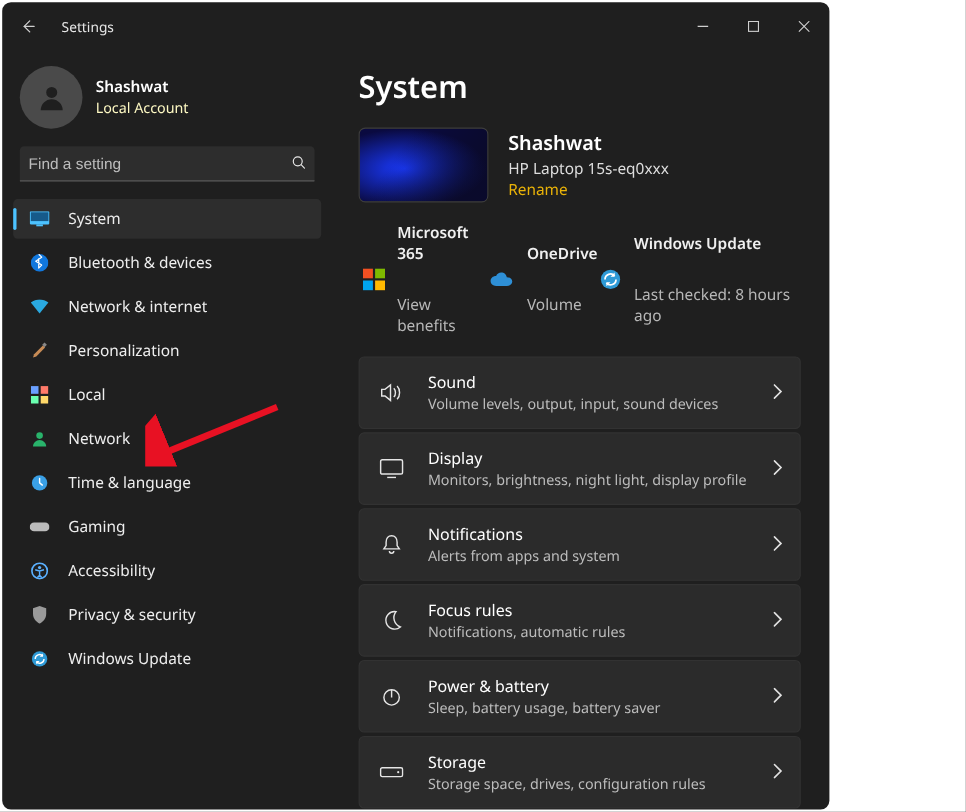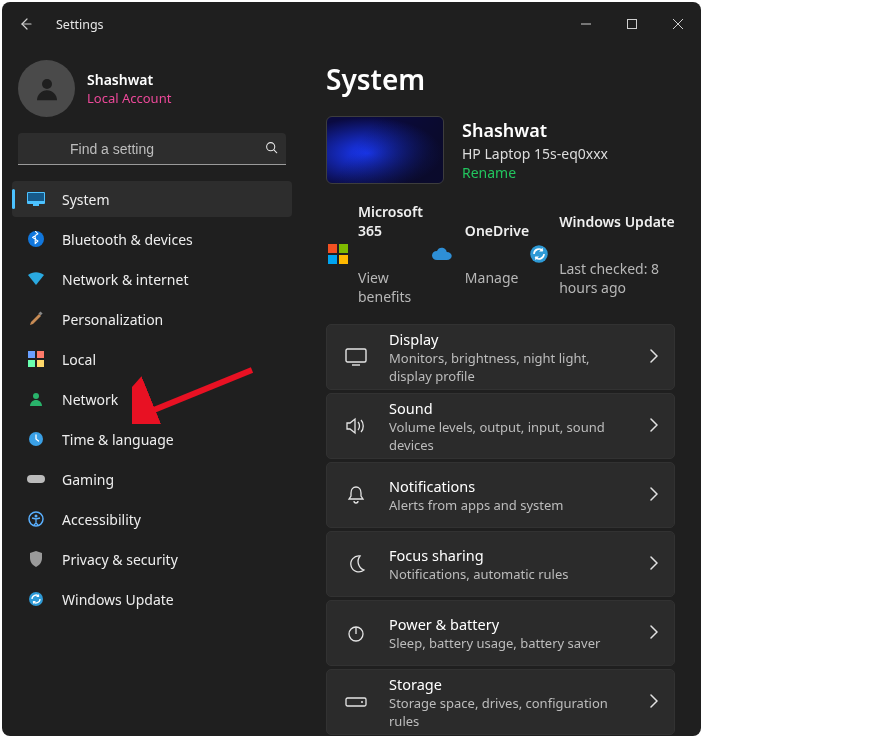--- a/index.html
+++ b/index.html
@@ -7,21 +7,21 @@
       width: 878px; height: 738px;
       background: #ffffff;
       font-family: "Segoe UI", system-ui, sans-serif;
       color: #ffffff;
       overflow: hidden;
       position: relative;
     }
     .window {
       position: absolute;
       left: 2px; top: 2px;
-      width: 699px; height: 734px;
+      width: 752px; height: 734px;
       background: #1f1f1f;
       border-radius: 8px;
       display: flex;
       flex-direction: column;
       overflow: hidden;
     }
     
     .titlebar {
       height: 44px;
       display: flex;
@@ -59,33 +59,33 @@
       margin: 4px 8px 16px 8px;
       gap: 12px;
     }
     .avatar {
       width: 57px; height: 57px; border-radius: 50%;
       background: #4a4a4a;
       display:flex; align-items:center; justify-content:center;
     }
     .avatar svg { width: 30px; height: 30px; fill:#1f1f1f;}
     .user-labels .u-name { font-size: 14px; font-weight: 600; }
-    .user-labels .u-acct { font-size: 13px; color: #ec4899; }
+    .user-labels .u-acct { font-size: 13px; color: #fef9c3; }
     .search-wrap {
       margin: 0 8px 10px 8px;
       height: 32px;
       border-bottom: 1px solid #9a9a9a;
       background: #2d2d2d;
       border-radius: 4px 4px 0 0;
       display:flex; align-items:center;
       padding: 0 8px;
     }
     .search-input {
       flex:1; background:transparent; border:none; outline:none;
-      color:#fef9c3; font-size: 14px; margin-left: 44px;
+      color:#fef9c3; font-size: 14px;
     }
     .search-input::placeholder { color: #bdbdbd; }
     .search-icon { color:#e8e8e8; font-size: 13px; }
     .nav {
       display:flex; flex-direction:column;
       gap: 4px; margin-top:6px;
     }
     .nav-item {
       height: 36px;
       display:flex; align-items:center;
@@ -125,21 +125,21 @@
       border: 1px solid #3d3d3d;
       background: radial-gradient(ellipse at 35% 55%, #1a3aff 0%, #0a0a40 70%);
       overflow:hidden; position:relative;
     }
     .device-img::after{
       content:""; position:absolute; inset:0;
       background: linear-gradient(125deg, rgba(0,200,255,0.0) 30%, rgba(10,10,30,0.6) 80%);
     }
     .dev-meta .dev-name { font-size: 18px; font-weight: 600; }
     .dev-meta .dev-model { font-size: 14px; color:#dddddd; margin-top:2px; }
-    .dev-meta .rename { font-size: 14px; color:#22c55e; margin-top:0; cursor:pointer; }
+    .dev-meta .rename { font-size: 14px; color:#eab308; margin-top:0; cursor:pointer; }
     .quick-row {
       display:flex; align-items:center; 
       margin-bottom: 18px; padding-left: 2px;
     }
     .ql { display:flex; align-items:center; gap:10px; }
     .ql .ql-text .ql-title { font-size:14px; font-weight:600; color:#f0f0f0;}
     .ql .ql-text .ql-sub { font-size:14px; color:#b7b7b7; cursor:pointer;margin-top:28px;}
     .ql-icon { width:26px; height:26px; display:flex; align-items:center; justify-content:center;}
     
     .options { display:flex; flex-direction:column; gap: 3px; }
@@ -355,21 +355,21 @@
           </div>
         </div>
         <div class="ql">
           <span class="ql-icon">
               <svg width="24" height="16" viewBox="0 0 24 16">
                 <path d="M7 14c-3 0-5-2-5-4.5S4 5 7 5c1-3 4-4 6.5-3 2 .8 3 2.5 3.2 4 3 0 5 1.7 5 4s-2 4-5 4z" fill="#2e8fd6"></path>
               </svg>
             </span>
           <div class="ql-text">
             <div class="ql-title">OneDrive</div>
-            <div class="ql-sub">Manage</div>
+            <div class="ql-sub">Volume</div>
           </div>
         </div>
         <div class="ql">
           <span class="ql-icon">
               <svg width="20" height="20" viewBox="0 0 16 16">
                 <circle cx="8" cy="8" r="7" fill="#2e9ad6"></circle>
                 <path d="M4 8a4 4 0 0 1 7-2.6M12 8a4 4 0 0 1-7 2.6" stroke="#fff" stroke-width="1.3" fill="none"></path>
                 <path d="M11 3v3h-3M5 13v-3h3" fill="#fff"></path>
               </svg>
             </span>
@@ -377,69 +377,69 @@
             <div class="ql-title">Windows Update</div>
             <div class="ql-sub">Last checked: 8 hours ago</div>
           </div>
         </div>
       </div>
 
       <div class="options">
         <div class="card">
           <span class="c-icon">
               <svg width="22" height="18" viewBox="0 0 22 18">
+                <path d="M2 6h3l5-4v14l-5-4H2z" stroke="#e5e5e5" stroke-width="1.3" fill="none"></path>
+                <path d="M13 5c2 2 2 6 0 8M16 3c3 3 3 9 0 12" stroke="#e5e5e5" stroke-width="1.3" fill="none"></path>
+              </svg>
+            </span>
+          <div class="c-text">
+            <div class="c-title">Sound</div>
+            <div class="c-sub">Volume levels, output, input, sound devices</div>
+          </div>
+          <span class="chevron"><svg width="8" height="14" viewBox="0 0 8 14">
+                <path d="M1 1l6 6-6 6" stroke="#e2e2e2" stroke-width="1.5" fill="none" stroke-linecap="round"></path>
+              </svg></span>
+        </div>
+        <div class="card">
+          <span class="c-icon">
+              <svg width="22" height="18" viewBox="0 0 22 18">
                 <rect x="1" y="1" width="20" height="13" rx="1.5" stroke="#e5e5e5" stroke-width="1.4" fill="none"></rect>
                 <path d="M7 17h8" stroke="#e5e5e5" stroke-width="1.4"></path>
               </svg>
             </span>
           <div class="c-text">
             <div class="c-title">Display</div>
             <div class="c-sub">Monitors, brightness, night light, display profile</div>
           </div>
           <span class="chevron"><svg width="8" height="14" viewBox="0 0 8 14">
                 <path d="M1 1l6 6-6 6" stroke="#e2e2e2" stroke-width="1.5" fill="none" stroke-linecap="round"></path>
               </svg></span>
         </div>
         <div class="card">
           <span class="c-icon">
-              <svg width="22" height="18" viewBox="0 0 22 18">
-                <path d="M2 6h3l5-4v14l-5-4H2z" stroke="#e5e5e5" stroke-width="1.3" fill="none"></path>
-                <path d="M13 5c2 2 2 6 0 8M16 3c3 3 3 9 0 12" stroke="#e5e5e5" stroke-width="1.3" fill="none"></path>
-              </svg>
-            </span>
-          <div class="c-text">
-            <div class="c-title">Sound</div>
-            <div class="c-sub">Volume levels, output, input, sound devices</div>
-          </div>
-          <span class="chevron"><svg width="8" height="14" viewBox="0 0 8 14">
-                <path d="M1 1l6 6-6 6" stroke="#e2e2e2" stroke-width="1.5" fill="none" stroke-linecap="round"></path>
-              </svg></span>
-        </div>
-        <div class="card">
-          <span class="c-icon">
               <svg width="20" height="20" viewBox="0 0 20 20">
                 <path d="M10 2c3 0 5 2.5 5 6v3l2 3H3l2-3V8c0-3.5 2-6 5-6zM8 16a2 2 0 0 0 4 0" stroke="#e5e5e5" stroke-width="1.3" fill="none"></path>
               </svg>
             </span>
           <div class="c-text">
             <div class="c-title">Notifications</div>
             <div class="c-sub">Alerts from apps and system</div>
           </div>
           <span class="chevron"><svg width="8" height="14" viewBox="0 0 8 14">
                 <path d="M1 1l6 6-6 6" stroke="#e2e2e2" stroke-width="1.5" fill="none" stroke-linecap="round"></path>
               </svg></span>
         </div>
         <div class="card">
           <span class="c-icon">
               <svg width="20" height="20" viewBox="0 0 20 20">
                 <path d="M14 2a8 8 0 1 0 4 14 9 9 0 0 1-4-14z" stroke="#e5e5e5" stroke-width="1.3" fill="none"></path>
               </svg>
             </span>
           <div class="c-text">
-            <div class="c-title">Focus sharing</div>
+            <div class="c-title">Focus rules</div>
             <div class="c-sub">Notifications, automatic rules</div>
           </div>
           <span class="chevron"><svg width="8" height="14" viewBox="0 0 8 14">
                 <path d="M1 1l6 6-6 6" stroke="#e2e2e2" stroke-width="1.5" fill="none" stroke-linecap="round"></path>
               </svg></span>
         </div>
         <div class="card">
           <span class="c-icon">
               <svg width="20" height="20" viewBox="0 0 20 20">
                 <circle cx="10" cy="11" r="7" stroke="#e5e5e5" stroke-width="1.3" fill="none"></circle>

